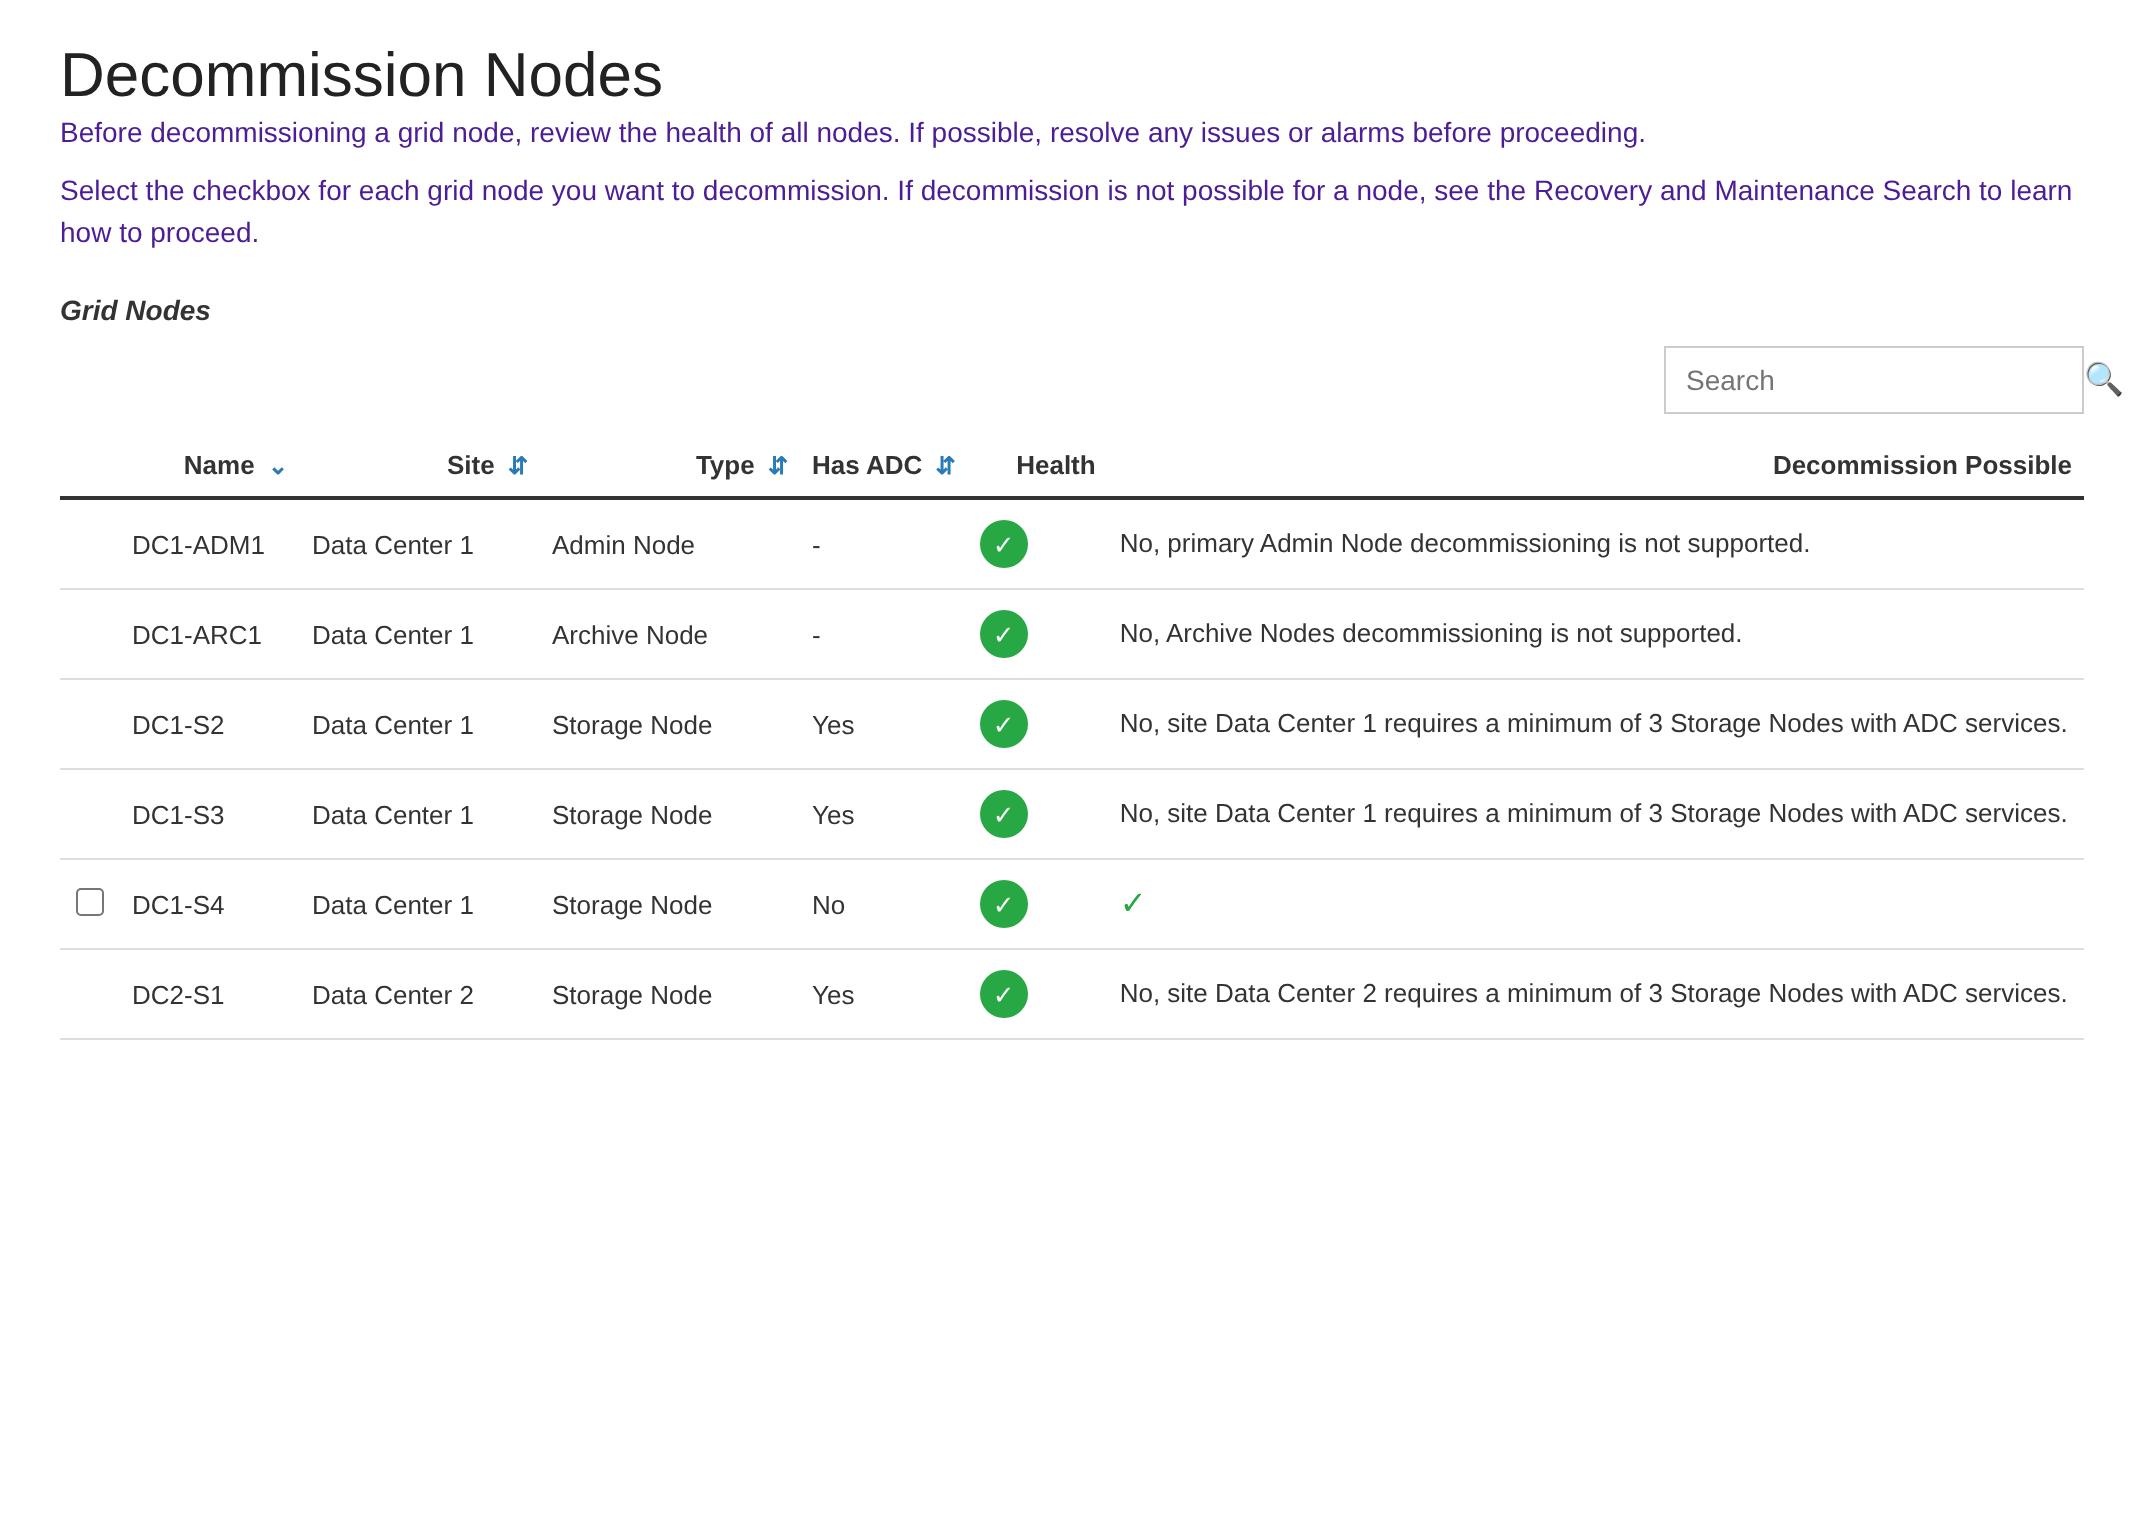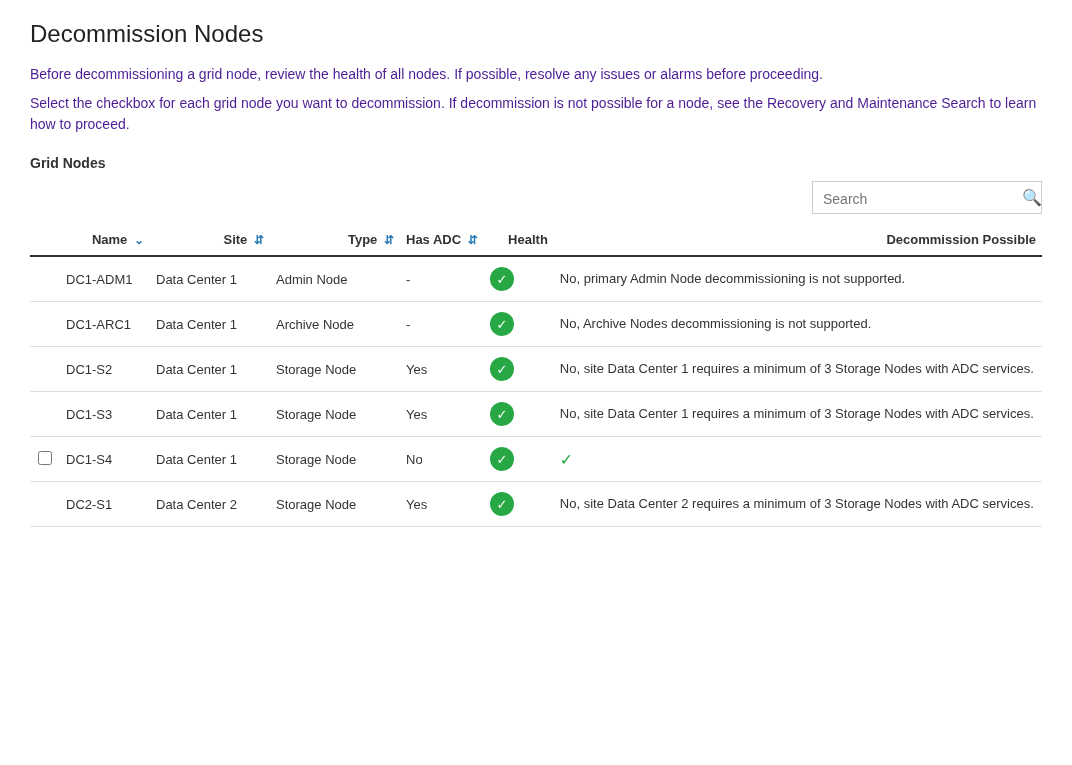--- a/index.html
+++ b/index.html
@@ -4,46 +4,46 @@
   <style>
     * { box-sizing: border-box; margin: 0; padding: 0; }
     body {
       font-family: Arial, sans-serif;
       font-size: 14px;
       color: #333;
       background: #fff;
       padding: 20px 30px;
     }
     h1 {
-      font-size: 24px;
+      font-size: 31px;
       font-weight: 300;
       color: #222;
-      margin-bottom: 16px;
     }
     .description {
       margin-bottom: 8px;
       line-height: 1.5;
       color: #4c1d95;
     }
     .section-title {
       font-weight: bold;
       font-size: 14px;
       margin: 20px 0 10px 0;
+      font-style: italic;
     }
     .search-bar {
       display: flex;
       justify-content: flex-end;
       margin-bottom: 10px;
     }
     .search-wrapper {
       display: flex;
-      align-items: flex-end;
+      align-items: center;
       border: 1px solid #ccc;
       background: #fff;
-      width: 230px;
+      width: 210px;
     }
     .search-wrapper input {
       border: none;
       outline: none;
       padding: 6px 10px;
       font-size: 14px;
       flex: 1;
       color: #888;
     }
     .search-wrapper button {

